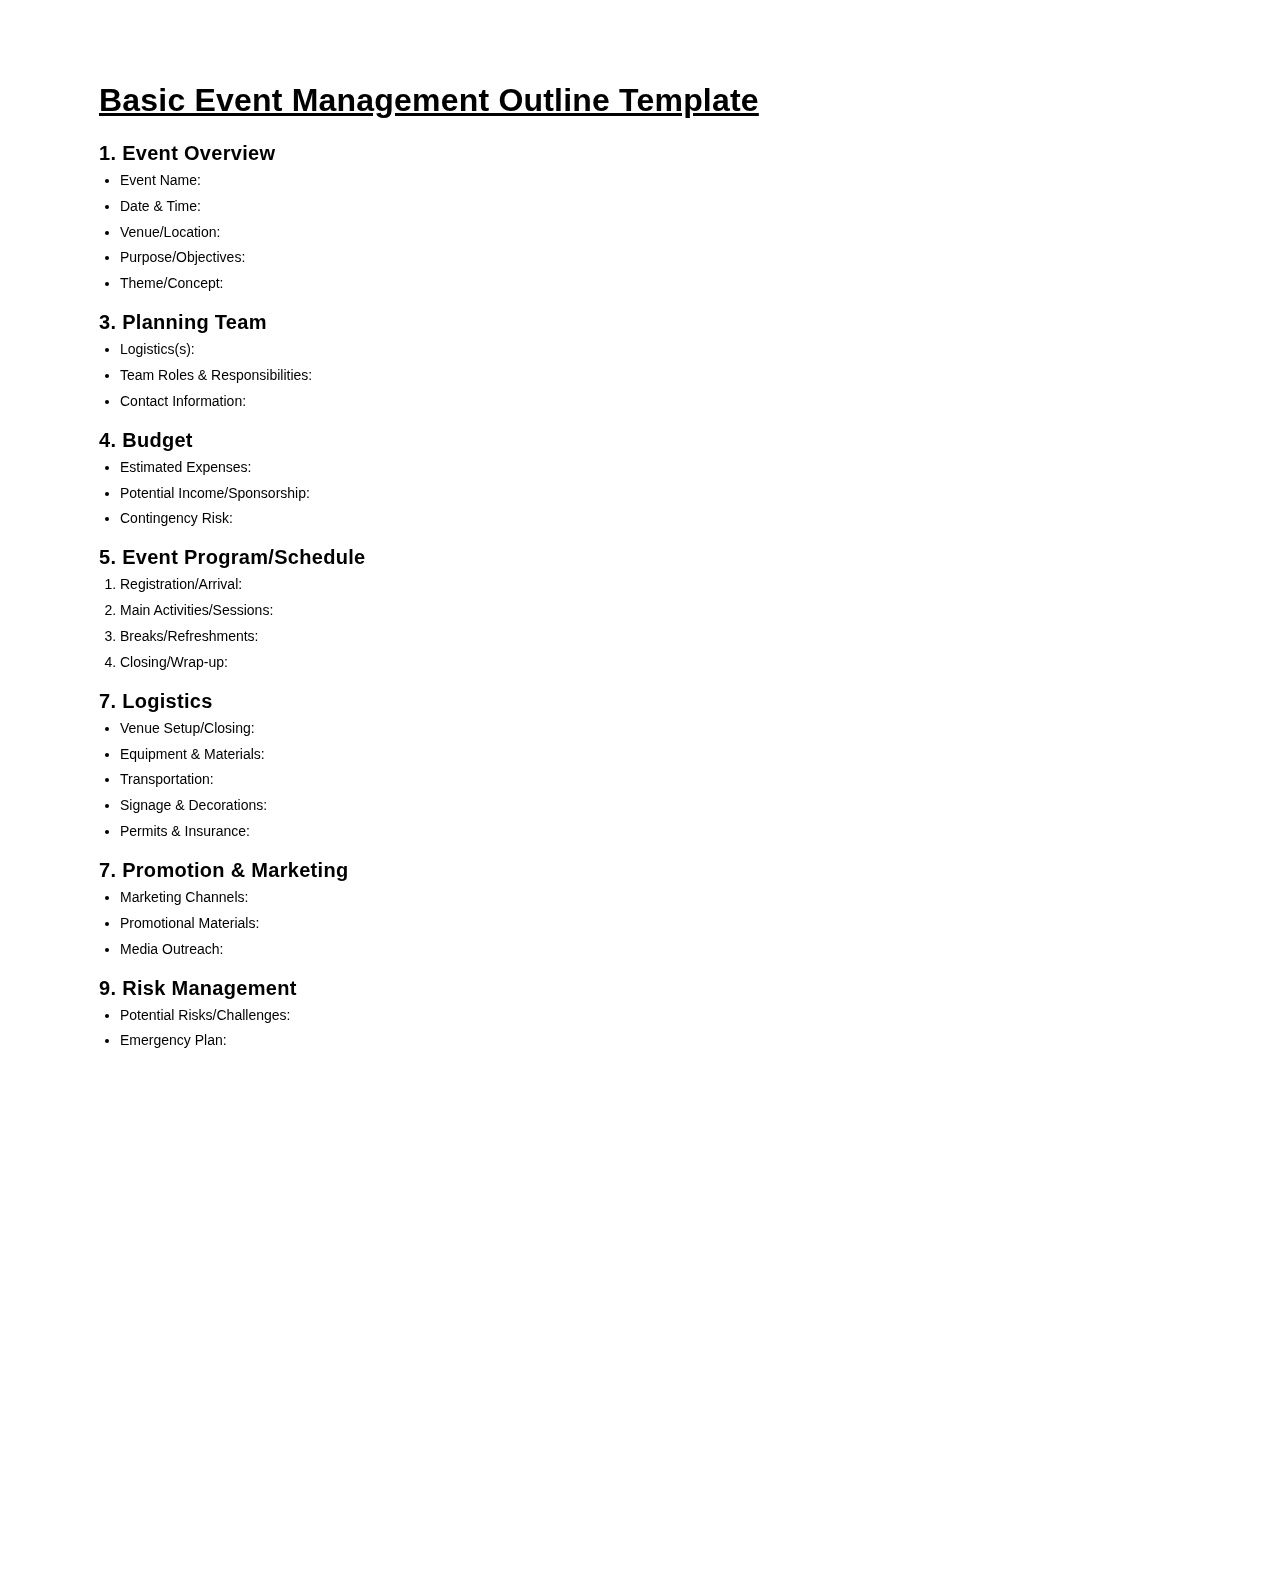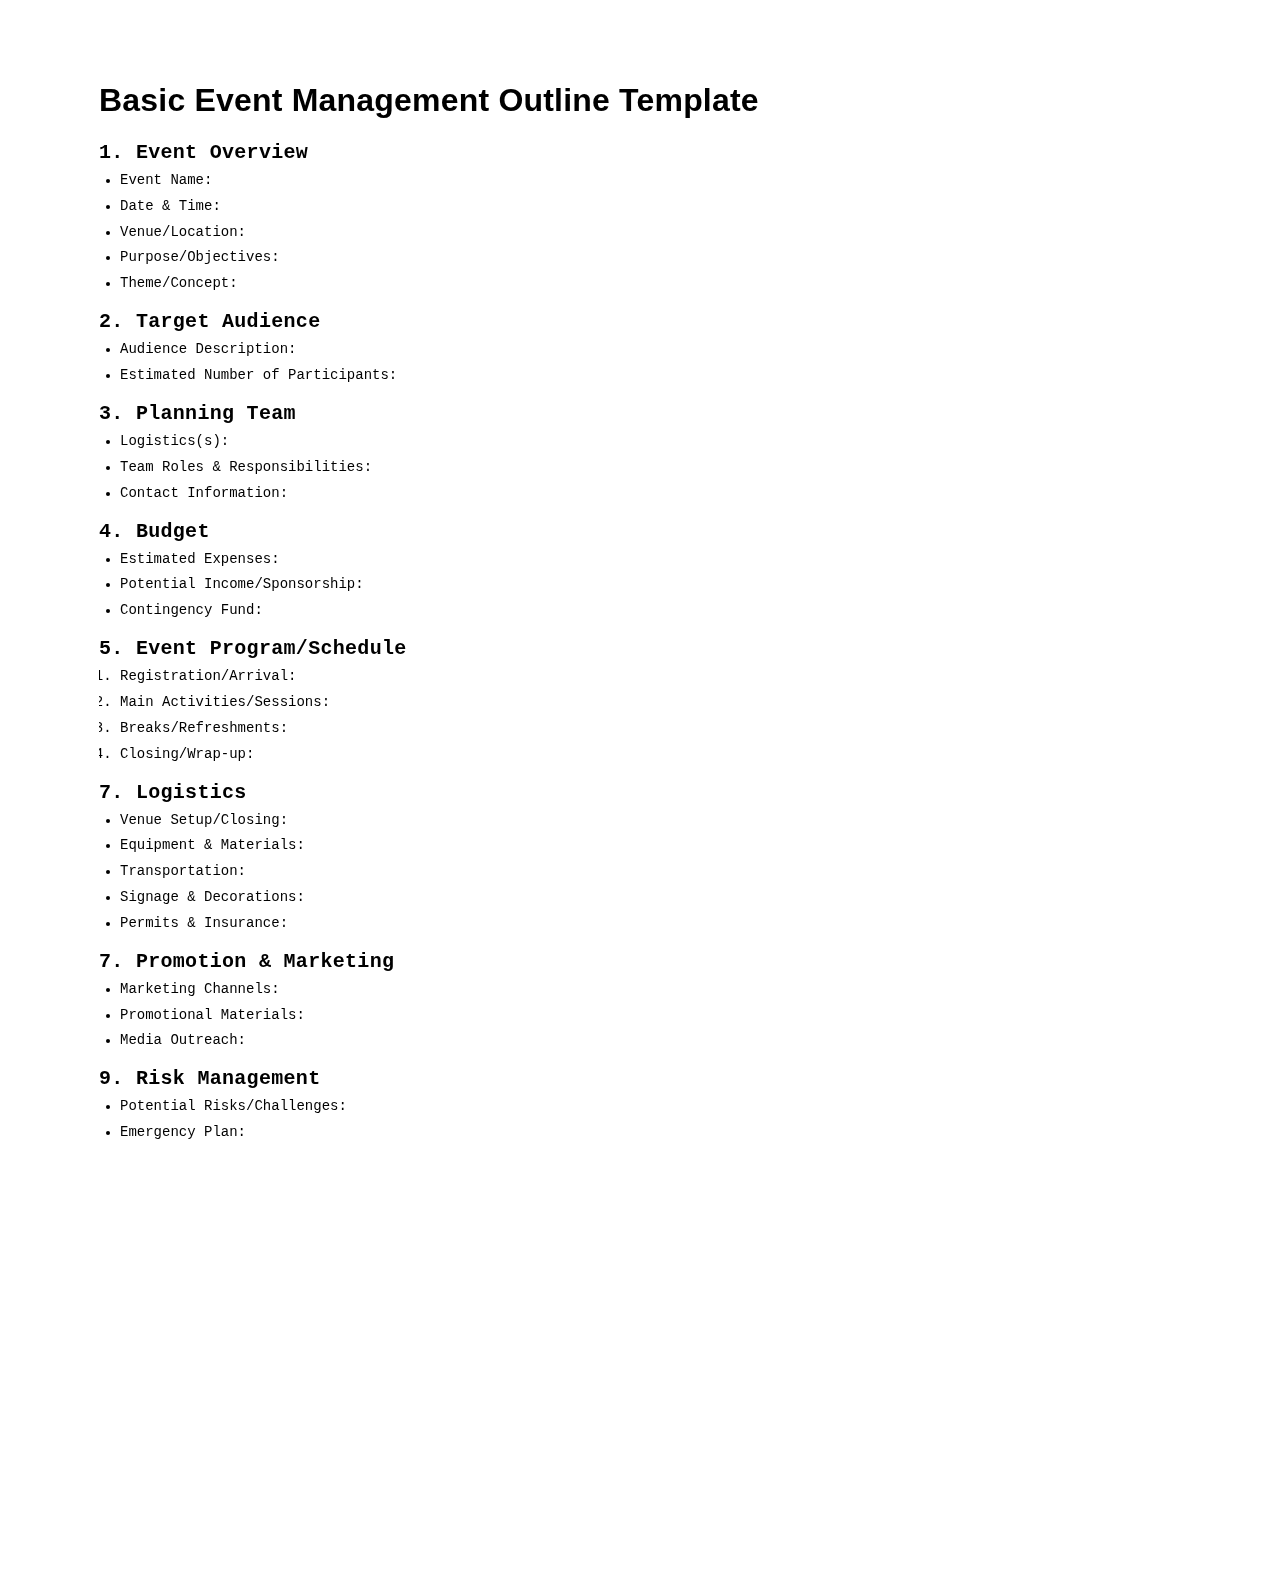--- a/index.html
+++ b/index.html
@@ -1,61 +1,54 @@
 <!DOCTYPE html>
 <html><head>
 <meta charset="utf-8">
 <style>
   html, body { margin: 0; padding: 0; background: #ffffff; }
   body { width: 1263px; height: 1591px; position: relative; overflow: hidden; font-family: "Liberation Sans", sans-serif; color: #000; }
   .doc { position: absolute; left: 99px; top: 80px; width: 1000px; height: 1212px; overflow: hidden; }
-  h1 { font-size: 32px; font-weight: bold; margin: 0 0 20px 0; line-height: 40px; letter-spacing: 0.2px; }
+  h1 { font-size: 32px; font-weight: bold; margin: 0 0 20px 0; line-height: 40px; letter-spacing: 0.2px; text-decoration: underline; }
   h2 { font-size: 20px; font-weight: bold; margin: 0; line-height: 26px; letter-spacing: 0.3px; }
   ul, ol { margin: 4px 0 16px 0; padding-left: 21px; font-size: 14px; }
   li { line-height: 20px; margin-bottom: 5.8px; }
   ul li::marker { font-size: 13px; }
-  .section { margin: 0; font-family: Liberation Mono, monospace; }
+  .section { margin: 0; }
 </style>
 </head>
 <body>
 
 <div class="doc">
   <h1>Basic Event Management Outline Template</h1>
   <div id="sections">
       <div class="section">
         <h2>1. Event Overview</h2>
         <ul>
           <li>Event Name:</li>
           <li>Date &amp; Time:</li>
           <li>Venue/Location:</li>
           <li>Purpose/Objectives:</li>
           <li>Theme/Concept:</li>
         </ul>
       </div>
       <div class="section">
-        <h2>2. Target Audience</h2>
-        <ul>
-          <li>Audience Description:</li>
-          <li>Estimated Number of Participants:</li>
-        </ul>
-      </div>
-      <div class="section">
         <h2>3. Planning Team</h2>
         <ul>
           <li>Logistics(s):</li>
           <li>Team Roles &amp; Responsibilities:</li>
           <li>Contact Information:</li>
         </ul>
       </div>
       <div class="section">
         <h2>4. Budget</h2>
         <ul>
           <li>Estimated Expenses:</li>
           <li>Potential Income/Sponsorship:</li>
-          <li>Contingency Fund:</li>
+          <li>Contingency Risk:</li>
         </ul>
       </div>
       <div class="section">
         <h2>5. Event Program/Schedule</h2>
         <ol>
           <li>Registration/Arrival:</li>
           <li>Main Activities/Sessions:</li>
           <li>Breaks/Refreshments:</li>
           <li>Closing/Wrap-up:</li>
         </ol>

